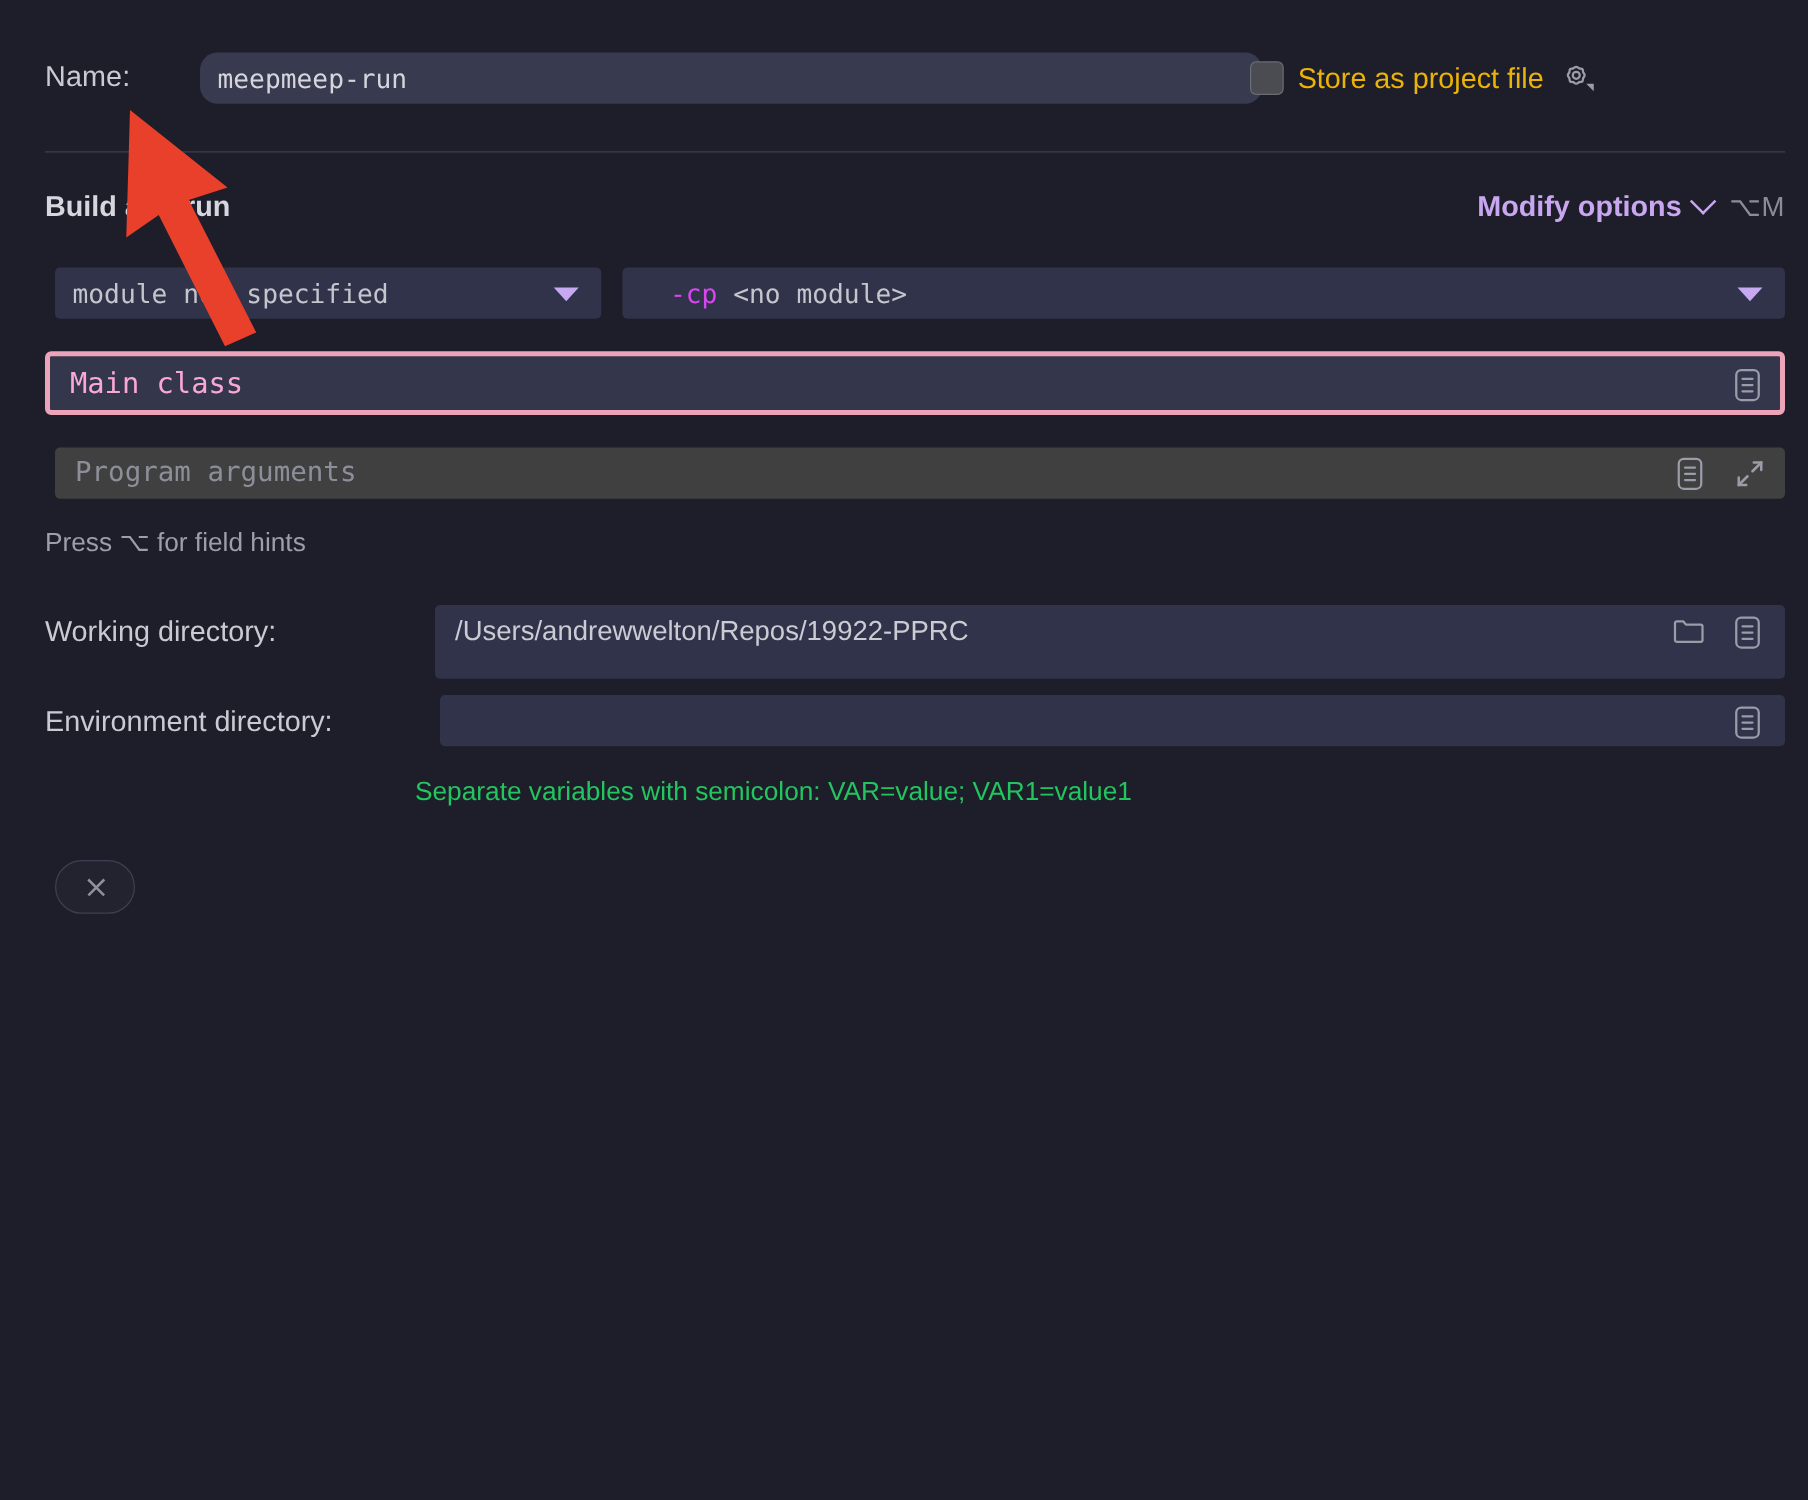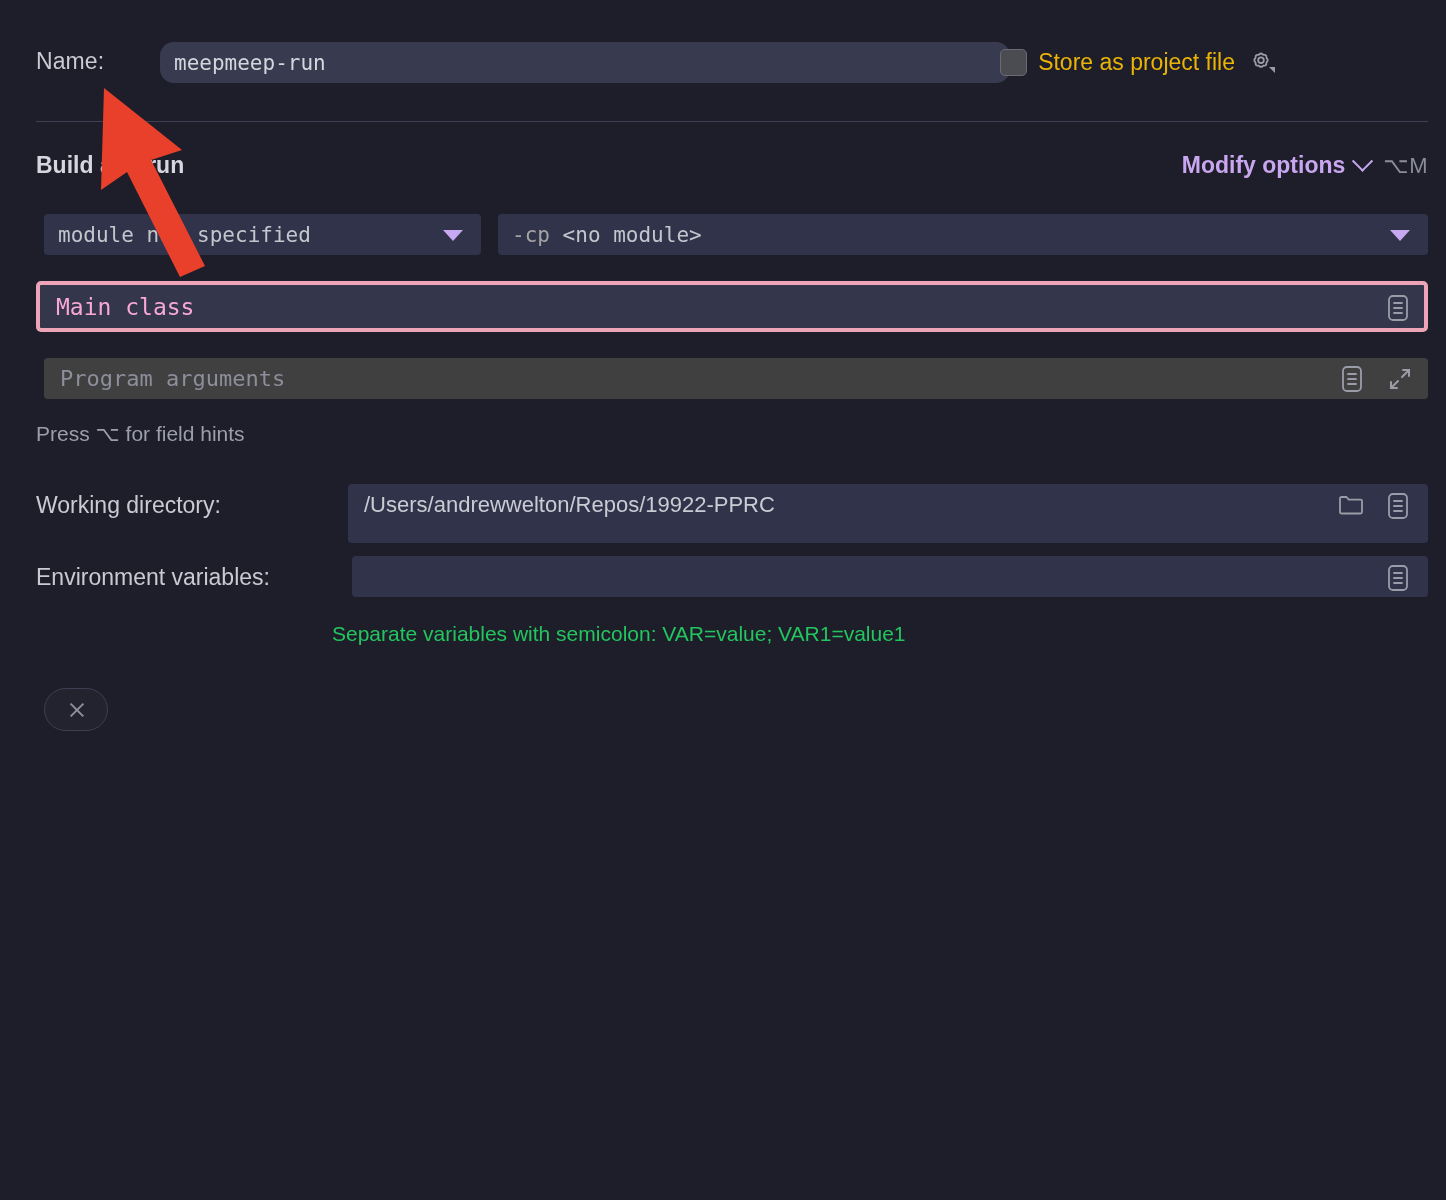--- a/index.html
+++ b/index.html
@@ -152,21 +152,21 @@
     width: 930px; height: 41px;
     background: #31334a;
     border-radius: 4px;
   }
   .cp-field .txt {
     position: absolute;
     left: 14px; top: 9px;
     font-size: 21px;
     font-family: "DejaVu Sans Mono", monospace;
   }
-  .cp-flag { color: #a3a3a3; }
+  .cp-flag { color: #d946ef; margin-left: 24px; }
   .cp-val { color: #c4c5cd; }
   .cp-field .tri-down { right: 18px; top: 16px; }
 
   
   .mainclass-wrap {
     position: absolute;
     left: 36px; top: 281px;
     width: 1392px; height: 51px;
     border: 4px solid #eda3b8;
     border-radius: 5px;
@@ -398,21 +398,21 @@
       <rect x="5" y="4" width="18" height="24" rx="4" fill="none" stroke="#9a9ca8" stroke-width="1.8"></rect>
       <g stroke="#9a9ca8" stroke-width="1.8" stroke-linecap="round">
         <line x1="10" y1="11" x2="18" y2="11"></line>
         <line x1="10" y1="16" x2="18" y2="16"></line>
         <line x1="10" y1="21" x2="18" y2="21"></line>
       </g>
     </svg>
   </div>
 </div>
 
-<div class="env-label">Environment variables:</div>
+<div class="env-label">Environment directory:</div>
 <div class="env-field">
   <div class="doc-slot">
     <svg width="28" height="32" viewBox="0 0 28 32">
       <rect x="5" y="4" width="18" height="24" rx="4" fill="none" stroke="#9a9ca8" stroke-width="1.8"></rect>
       <g stroke="#9a9ca8" stroke-width="1.8" stroke-linecap="round">
         <line x1="10" y1="11" x2="18" y2="11"></line>
         <line x1="10" y1="16" x2="18" y2="16"></line>
         <line x1="10" y1="21" x2="18" y2="21"></line>
       </g>
     </svg>

